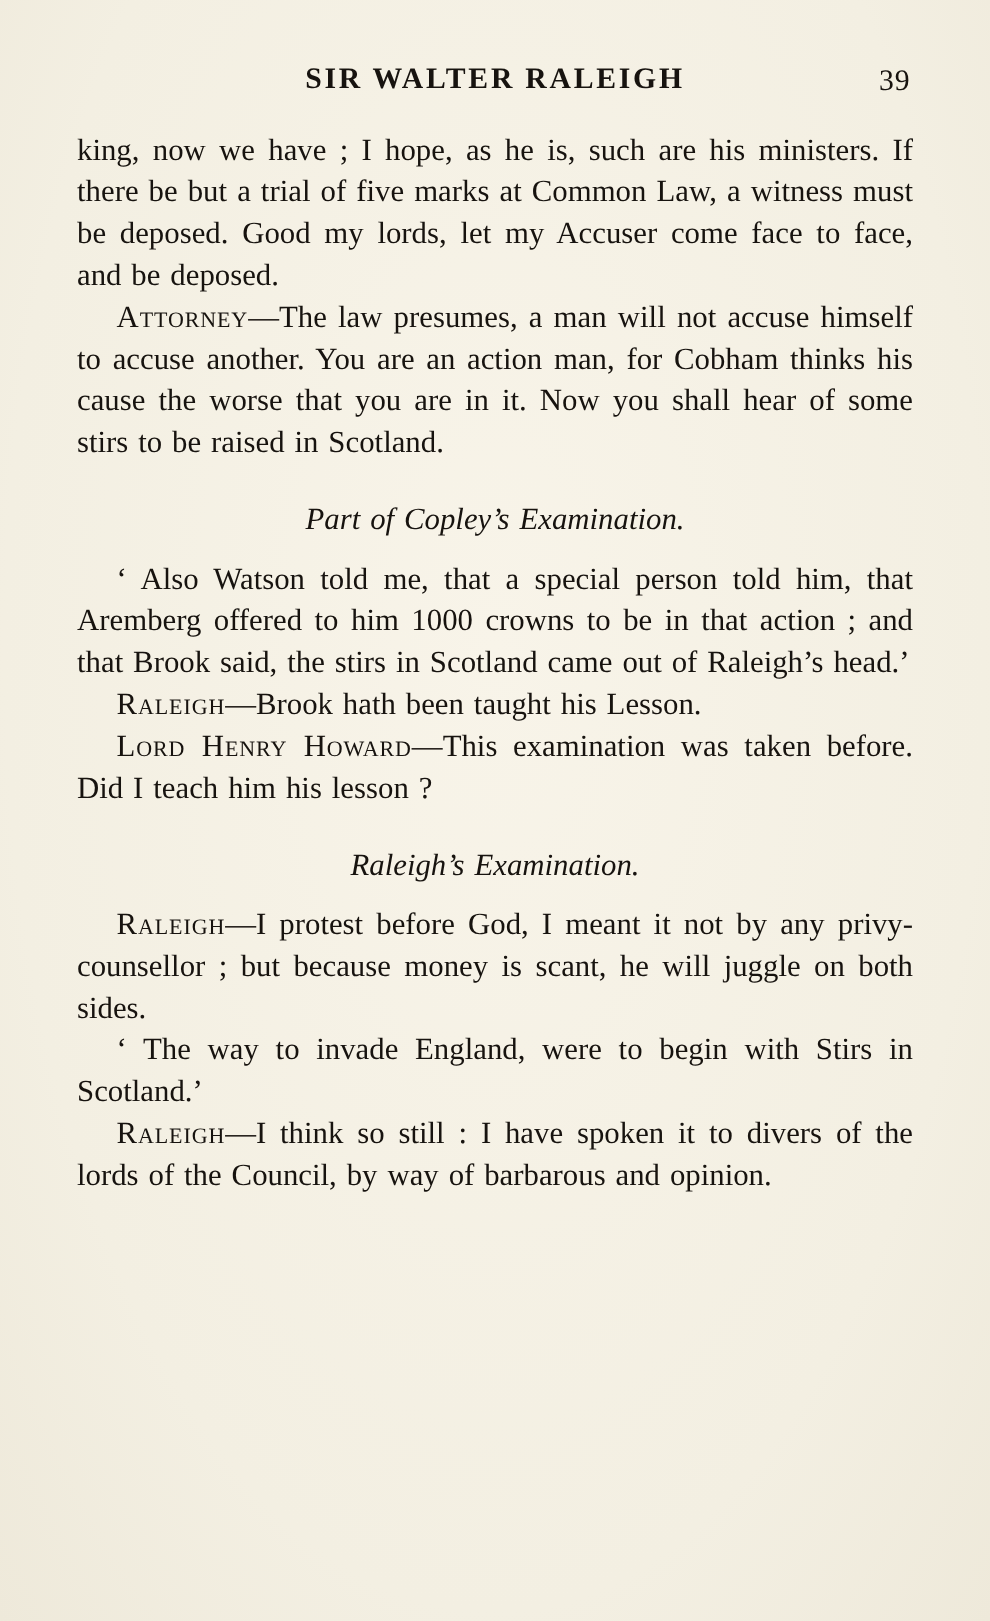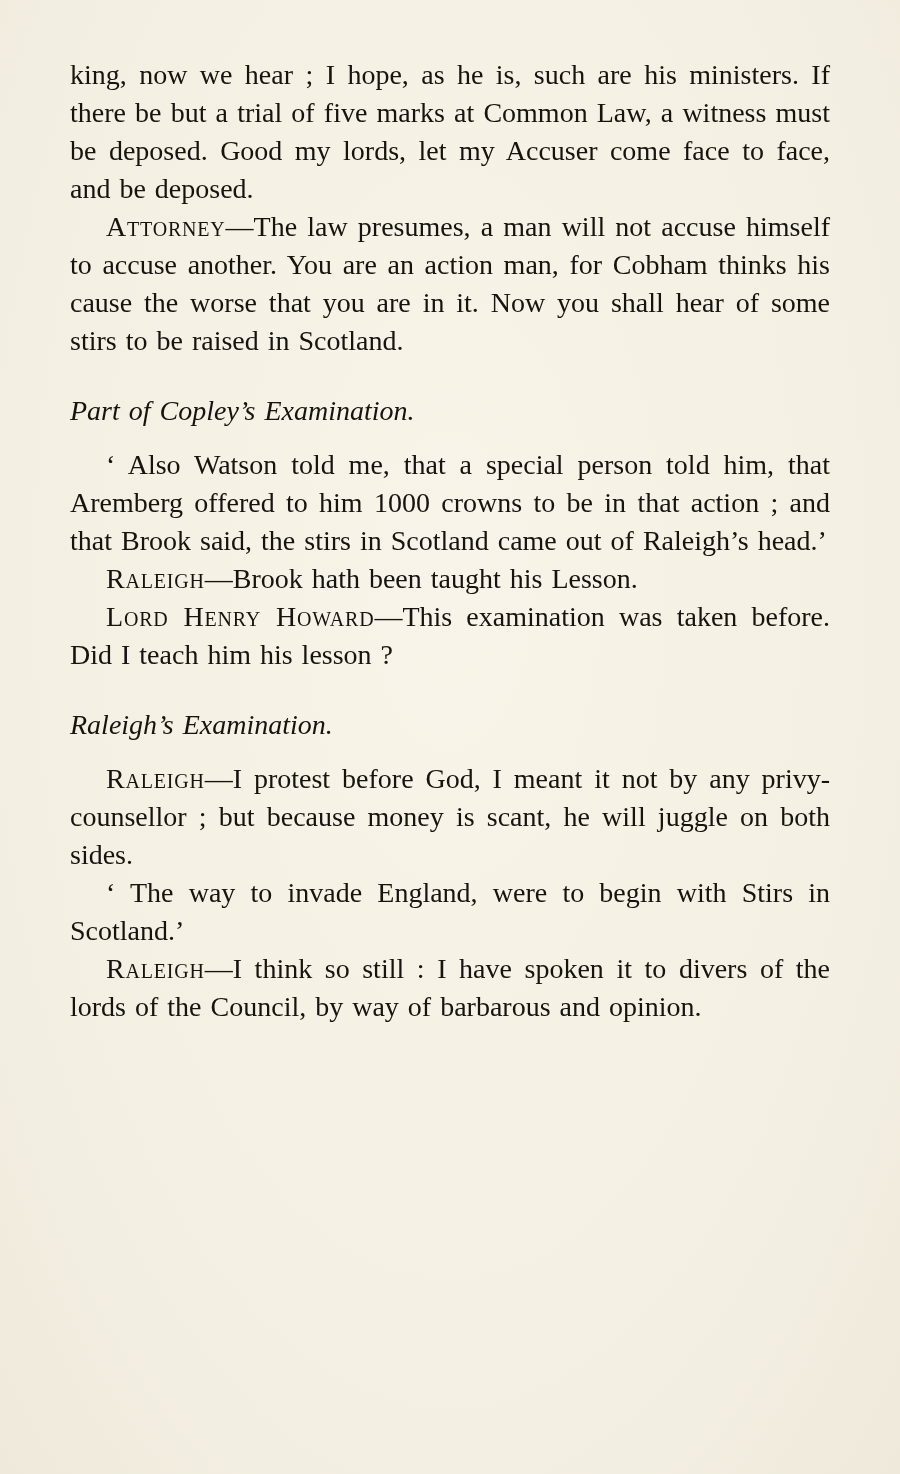--- a/index.html
+++ b/index.html
@@ -54,35 +54,40 @@
     word-spacing: 2px;
   }
   .para.flush {
     text-indent: 0;
   }
   .speaker {
     font-variant: small-caps;
     letter-spacing: 0.8px;
   }
   .section-heading {
+    text-align: center;
     font-style: italic;
     font-size: 28px;
     margin: 32px 0 16px 0;
     text-indent: 0;
   }
 </style>
 </head>
 <body>
 
 <div class="page">
 
+  <div class="header">
+    <div class="title">SIR WALTER RALEIGH</div>
+    <div class="page-number">39</div>
+  </div>
 
   <div class="body-text">
 
-    <p class="para flush"><span>king, now we hear ; I hope, as he is, such are his ministers.  If there be but a trial of five marks at Common Law, a witness must be deposed.  Good my lords, let my Accuser come face to face, and be deposed.</span></p>
+    <p class="para flush"><span>king, now we have ; I hope, as he is, such are his ministers.  If there be but a trial of five marks at Common Law, a witness must be deposed.  Good my lords, let my Accuser come face to face, and be deposed.</span></p>
 
 
     <p class="para"><span class="speaker">Attorney</span><span>—The law presumes, a man will not accuse himself to accuse another.  You are an action man, for Cobham thinks his cause the worse that you are in it.  Now you shall hear of some stirs to be raised in Scotland.</span></p>
 
     <p class="para section-heading">Part of Copley’s Examination.</p>
 
     <p class="para"><span>‘ Also Watson told me, that a special person told him, that Aremberg offered to him 1000 crowns to be in that action ; and that Brook said, the stirs in Scotland came out of Raleigh’s head.’</span></p>
 
     <p class="para"><span class="speaker">Raleigh</span><span>—Brook hath been taught his Lesson.</span></p>
 

